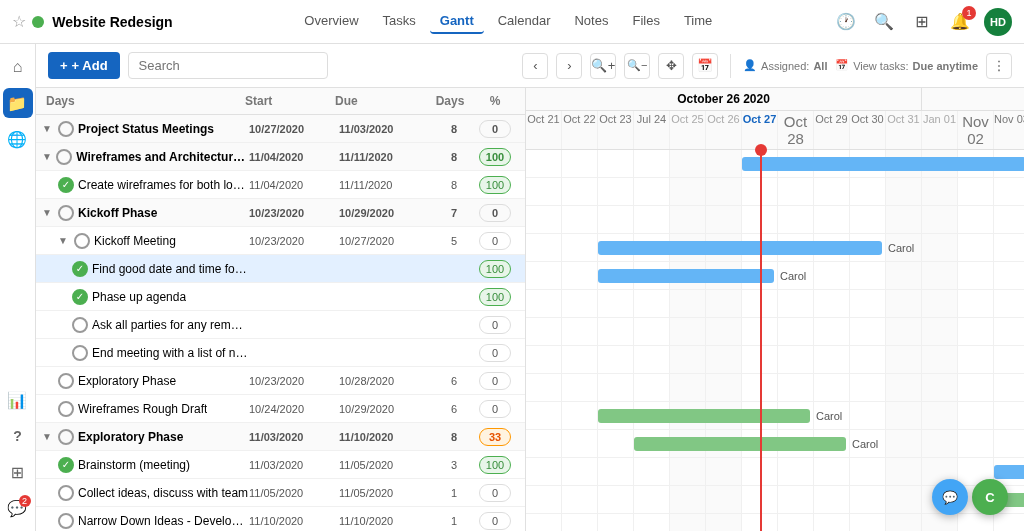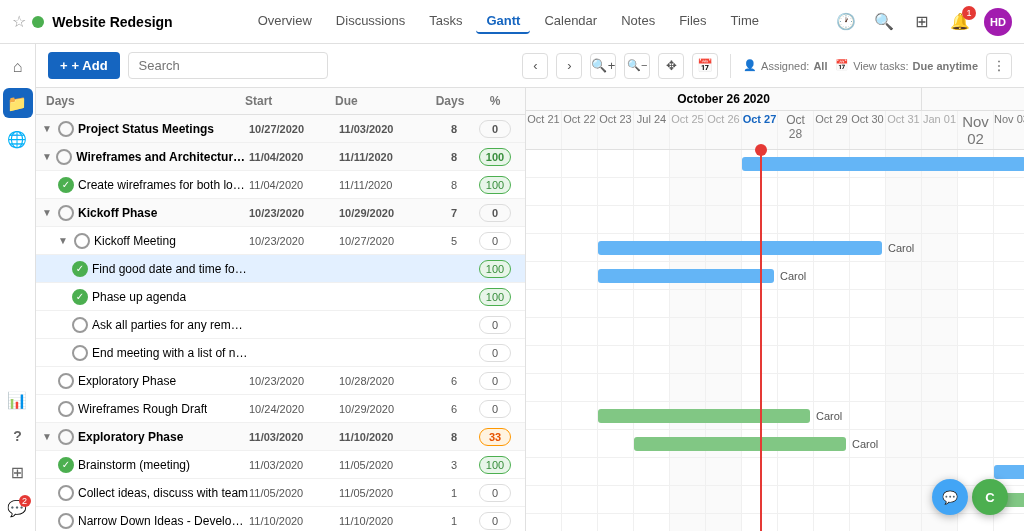--- a/index.html
+++ b/index.html
@@ -12,21 +12,21 @@
     }
     .nav-logo { display: flex; align-items: center; gap: 8px; margin-right: 12px; }
     .nav-logo-dot { width: 12px; height: 12px; border-radius: 50%; background: #4caf50; }
     .nav-logo-title { font-weight: 600; font-size: 14px; }
     .nav-star { color: #999; font-size: 16px; cursor: pointer; }
     .nav-links { display: flex; gap: 4px; flex: 1; justify-content: center; }
     .nav-link { padding: 4px 10px; border-radius: 4px; color: #555; cursor: pointer; font-size: 13px; }
     .nav-link.active { color: #1565c0; font-weight: 600; border-bottom: 2px solid #1565c0; }
     .nav-right { display: flex; align-items: center; gap: 10px; }
     .nav-icon { width: 28px; height: 28px; display: flex; align-items: center; justify-content: center; color: #555; cursor: pointer; font-size: 16px; border-radius: 50%; }
-    .avatar { width: 28px; height: 28px; border-radius: 50%; background: #a21caf; color: white; font-size: 11px; font-weight: 700; display: flex; align-items: center; justify-content: center; }
+    .avatar { width: 28px; height: 28px; border-radius: 50%; background: #15803d; color: white; font-size: 11px; font-weight: 700; display: flex; align-items: center; justify-content: center; }
     .notif { position: relative; }
     .notif-badge { position: absolute; top: -2px; right: -2px; background: #e53935; color: white; font-size: 9px; width: 14px; height: 14px; border-radius: 50%; display: flex; align-items: center; justify-content: center; }
 
     
     .layout { display: flex; height: calc(100vh - 44px); }
     .sidebar-left {
       width: 36px; background: #fff; border-right: 1px solid #e0e0e0;
       display: flex; flex-direction: column; align-items: center; padding: 8px 0; gap: 6px;
     }
     .sidebar-icon { width: 30px; height: 30px; display: flex; align-items: center; justify-content: center; border-radius: 6px; cursor: pointer; color: #666; font-size: 16px; }
@@ -102,21 +102,20 @@
 <body>
 
 <div class="top-nav">
   <span class="nav-star">☆</span>
   <div class="nav-logo">
     <span class="nav-logo-dot"></span>
     <span class="nav-logo-title">Website Redesign</span>
   </div>
   <div class="nav-links">
     <span class="nav-link">Overview</span>
-    <span class="nav-link">Discussions</span>
     <span class="nav-link">Tasks</span>
     <span class="nav-link active">Gantt</span>
     <span class="nav-link">Calendar</span>
     <span class="nav-link">Notes</span>
     <span class="nav-link">Files</span>
     <span class="nav-link">Time</span>
   </div>
   <div class="nav-right">
     <span class="nav-icon">🕐</span>
     <span class="nav-icon">🔍</span>
@@ -363,21 +362,21 @@
               <div style="width:324px;text-align:center;font-size:12px;font-weight:600;padding:4px 0;border-right:1px solid #e0e0e0;flex-shrink:0;">November 02 2020</div>
             </div>
             <div style="display:flex;border-bottom:1px solid #e0e0e0;">
               <div style="width:36px;text-align:center;font-size:11px;padding:2px 0;border-right:1px solid #f0f0f0;flex-shrink:0;color:#777;">Oct 21</div>
               <div style="width:36px;text-align:center;font-size:11px;padding:2px 0;border-right:1px solid #f0f0f0;flex-shrink:0;color:#777;">Oct 22</div>
               <div style="width:36px;text-align:center;font-size:11px;padding:2px 0;border-right:1px solid #f0f0f0;flex-shrink:0;color:#777;">Oct 23</div>
               <div style="width:36px;text-align:center;font-size:11px;padding:2px 0;border-right:1px solid #f0f0f0;flex-shrink:0;color:#777;">Jul 24</div>
               <div style="width:36px;text-align:center;font-size:11px;padding:2px 0;border-right:1px solid #f0f0f0;flex-shrink:0;background:#fafafa;color:#aaa;">Oct 25</div>
               <div style="width:36px;text-align:center;font-size:11px;padding:2px 0;border-right:1px solid #f0f0f0;flex-shrink:0;background:#fafafa;color:#aaa;">Oct 26</div>
               <div style="width:36px;text-align:center;font-size:11px;padding:2px 0;border-right:1px solid #f0f0f0;flex-shrink:0;color:#1565c0;font-weight:700;">Oct 27</div>
-              <div style="width:36px;text-align:center;font-size:12px;padding:2px 0;border-right:1px solid #f0f0f0;flex-shrink:0;color:#777;">Oct 28</div>
+              <div style="width:36px;text-align:center;font-size:15px;padding:2px 0;border-right:1px solid #f0f0f0;flex-shrink:0;color:#777;">Oct 28</div>
               <div style="width:36px;text-align:center;font-size:11px;padding:2px 0;border-right:1px solid #f0f0f0;flex-shrink:0;color:#777;">Oct 29</div>
               <div style="width:36px;text-align:center;font-size:11px;padding:2px 0;border-right:1px solid #f0f0f0;flex-shrink:0;color:#777;">Oct 30</div>
               <div style="width:36px;text-align:center;font-size:11px;padding:2px 0;border-right:1px solid #f0f0f0;flex-shrink:0;background:#fafafa;color:#aaa;">Oct 31</div>
               <div style="width:36px;text-align:center;font-size:11px;padding:2px 0;border-right:1px solid #f0f0f0;flex-shrink:0;background:#fafafa;color:#aaa;">Jan 01</div>
               <div style="width:36px;text-align:center;font-size:15px;padding:2px 0;border-right:1px solid #f0f0f0;flex-shrink:0;color:#777;">Nov 02</div>
               <div style="width:36px;text-align:center;font-size:11px;padding:2px 0;border-right:1px solid #f0f0f0;flex-shrink:0;color:#777;">Nov 03</div>
             </div>
           </div>
           <div style="position:relative;width:720px;">
             <div style="height:28px;display:flex;align-items:center;border-bottom:1px solid #f0f0f0;position:relative;">

